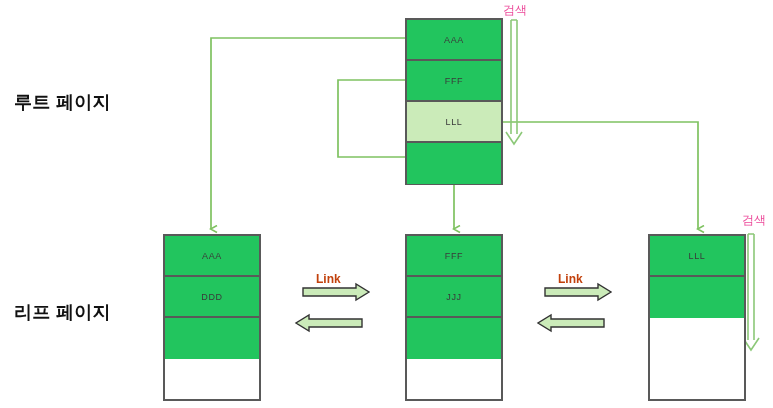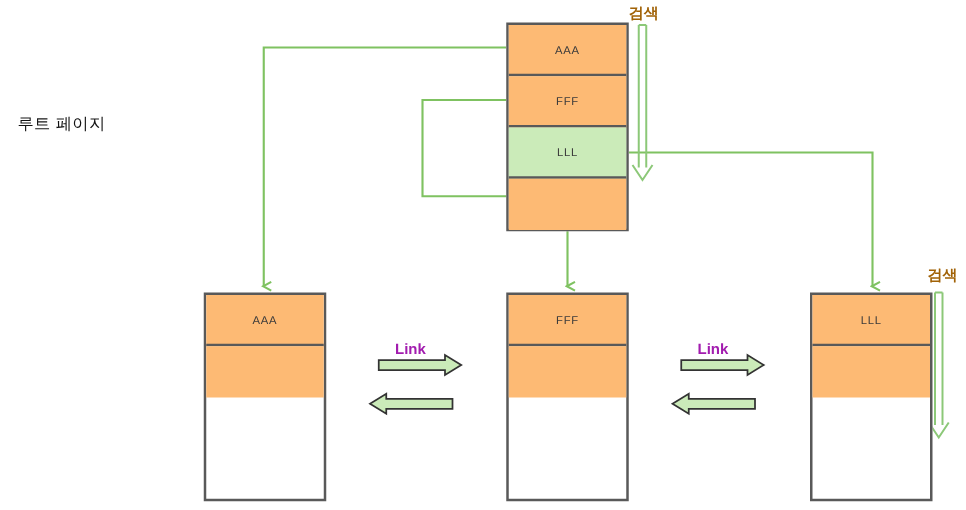--- a/index.html
+++ b/index.html
@@ -13,22 +13,22 @@
   #canvas {
     position: relative;
     width: 773px;
     height: 408px;
     background: #ffffff;
     overflow: hidden;
   }
   
   .row-label {
     position: absolute;
-    font-size: 13px;
-    font-weight: normal;
+    font-size: 18px;
+    font-weight: bold;
     color: #111111;
     letter-spacing: 0.3px;
     white-space: nowrap;
   }
   #label-root  { left: 14px; top: 90px; }
   #label-leaf  { left: 14px; top: 300px; }
 
   
   .page-box {
     position: absolute;
@@ -40,21 +40,21 @@
   .cell {
     height: 41px;
     box-sizing: border-box;
     border-bottom: 2px solid #595959;
     display: flex;
     align-items: center;
     justify-content: center;
     font-size: 9px;
     color: #3a3a3a;
     letter-spacing: 0.6px;
-    background: #fdba74;
+    background: #22c55e;
   }
   .cell:last-child { border-bottom: none; }
   .cell.hl { background: #cbebb9; }
 
   #root-page   { left: 405px; top: 18px;  height: 167px; }
   #leaf-page-1 { left: 163px; top: 234px; height: 167px; }
   #leaf-page-2 { left: 405px; top: 234px; height: 167px; }
   #leaf-page-3 { left: 648px; top: 234px; height: 167px; }
 
   
@@ -62,43 +62,44 @@
     position: absolute;
     left: 0; top: 0;
     width: 773px; height: 408px;
     pointer-events: none;
   }
 
   
   .search-label {
     position: absolute;
     font-size: 12px;
-    font-weight: bold;
-    color: #a16207;
+    font-weight: normal;
+    color: #ec4899;
     white-space: nowrap;
   }
   #search-label-root { left: 503px; top: 2px; }
   #search-label-leaf { left: 742px; top: 212px; }
 
   
   .link-label {
     position: absolute;
     font-size: 12px;
     font-weight: bold;
-    color: #a21caf;
+    color: #c2410c;
   }
   #link-label-1 { left: 316px; top: 272px; }
   #link-label-2 { left: 558px; top: 272px; }
 </style>
 </head>
 <body>
 
 <div id="canvas">
 
   <div class="row-label" id="label-root">루트 페이지</div>
+  <div class="row-label" id="label-leaf">리프 페이지</div>
 
   <svg id="connectors" viewBox="0 0 773 408" xmlns="http://www.w3.org/2000/svg">
     <defs>
       <marker id="arrowGreen" markerWidth="9" markerHeight="9" refX="4.5" refY="7" orient="auto" markerUnits="userSpaceOnUse">
         <path d="M1,1 L4.5,7.5 L8,1" fill="none" stroke="#7fc261" stroke-width="1.6"></path>
       </marker>
     </defs>
 
     <path d="M405,38 L211,38 L211,229" fill="none" stroke="#7fc261" stroke-width="1.7" marker-end="url(#arrowGreen)"></path>
 
@@ -121,25 +122,27 @@
 
   <div class="page-box" id="root-page">
     <div class="cell">AAA</div>
     <div class="cell">FFF</div>
     <div class="cell hl">LLL</div>
     <div class="cell"></div>
   </div>
 
   <div class="page-box" id="leaf-page-1">
     <div class="cell">AAA</div>
+    <div class="cell">DDD</div>
     <div class="cell"></div>
   </div>
 
   <div class="page-box" id="leaf-page-2">
     <div class="cell">FFF</div>
+    <div class="cell">JJJ</div>
     <div class="cell"></div>
   </div>
 
   <div class="page-box" id="leaf-page-3">
     <div class="cell">LLL</div>
     <div class="cell"></div>
   </div>
 
   <div class="search-label" id="search-label-root">검색</div>
   <div class="search-label" id="search-label-leaf">검색</div>

